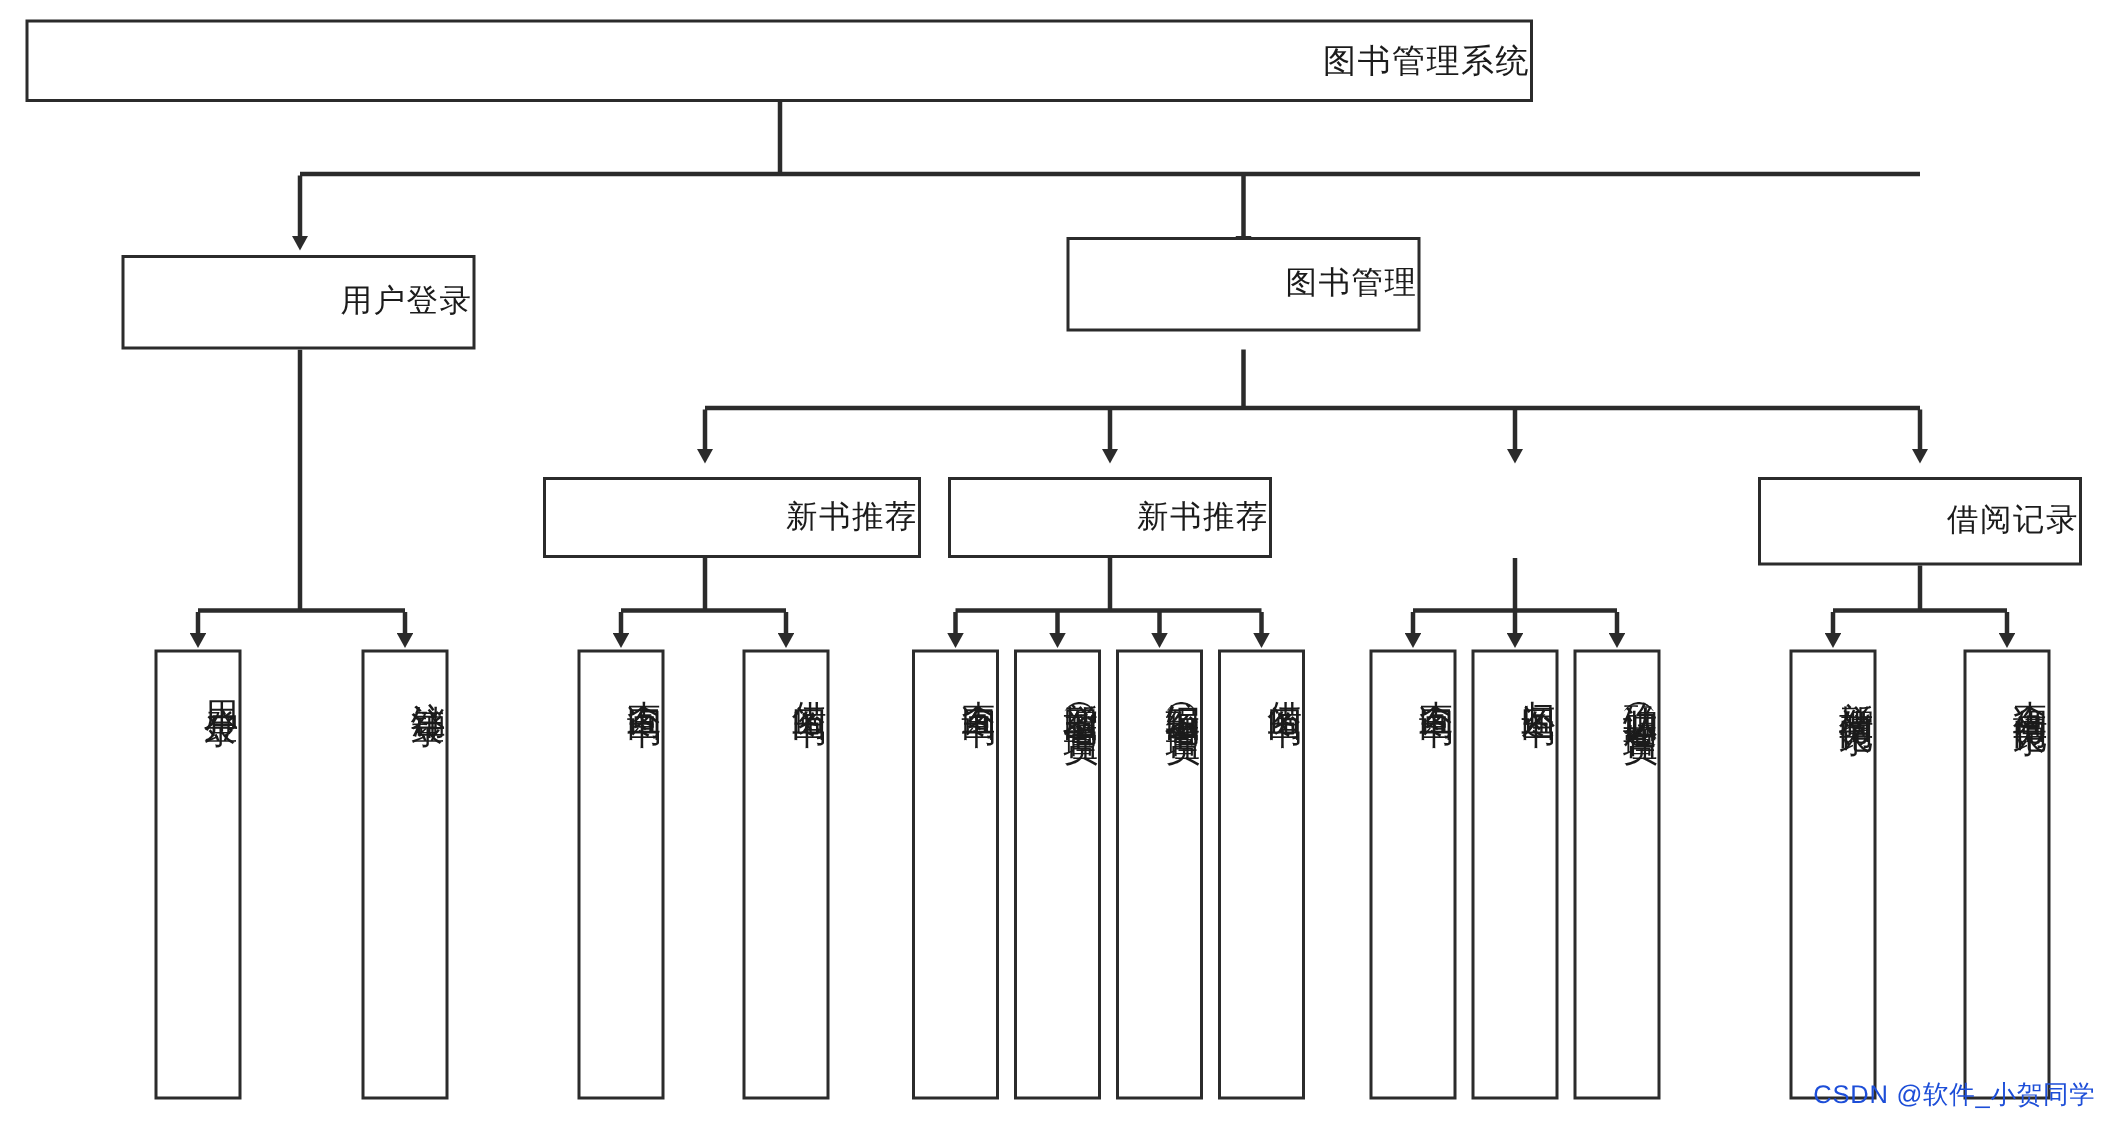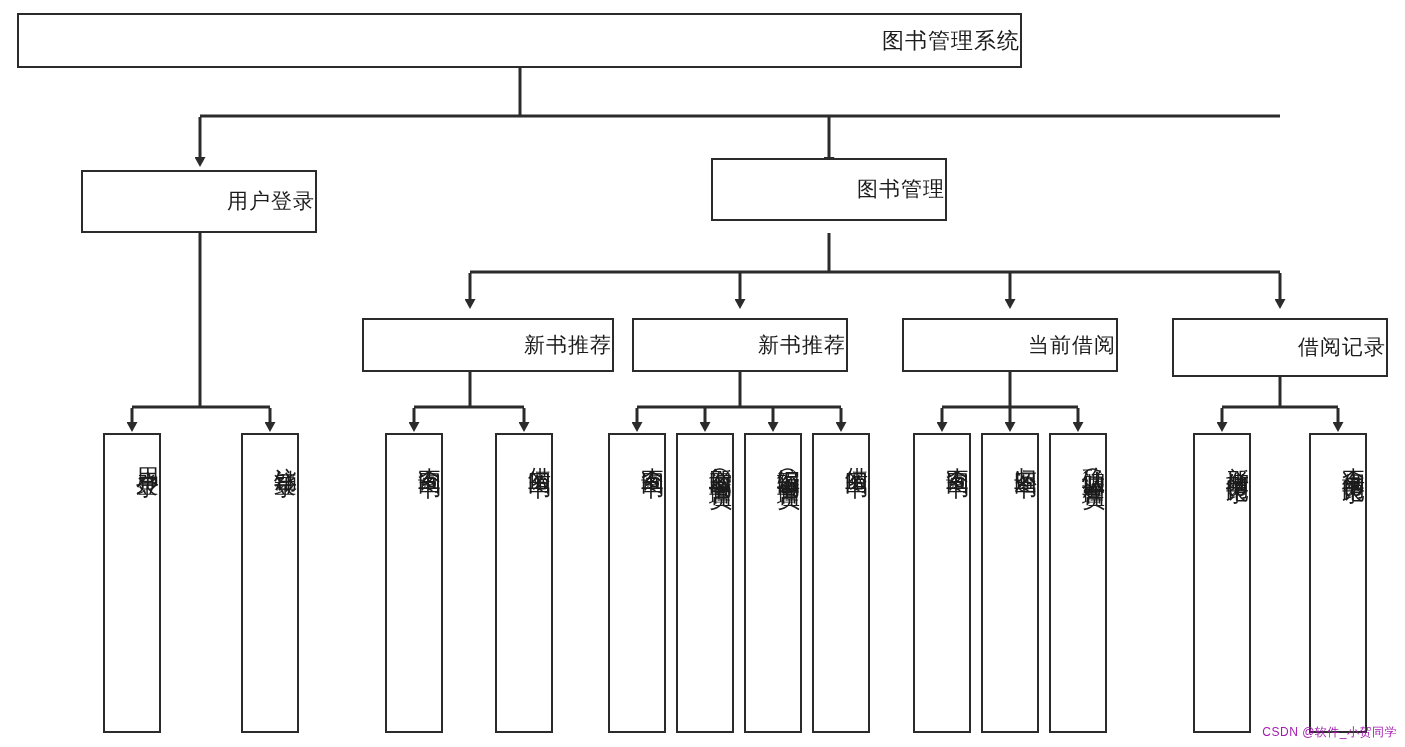--- a/index.html
+++ b/index.html
@@ -56,22 +56,22 @@
     text-orientation: upright;
     font-size: 23px;
     letter-spacing: 3px;
     line-height: 1;
     white-space: nowrap;
   }
   .watermark {
     position: absolute;
     right: 8px;
     bottom: 6px;
-    font-size: 12px;
-    color: #a21caf;
+    font-size: 17px;
+    color: #1d4ed8;
     letter-spacing: 0.5px;
     white-space: nowrap;
   }
 </style>
 </head>
 <body>
 
 <div id="canvas">
 
   <svg id="edges" viewBox="0 0 1405 747">
@@ -169,23 +169,20 @@
   </div>
 
   <div class="node horizontal" style="left:362px; top:318px; width:252px; height:54px;">
     <span class="label">新书推荐</span>
   </div>
 
   <div class="node horizontal" style="left:632px; top:318px; width:216px; height:54px;">
     <span class="label">新书推荐</span>
   </div>
 
-  <div class="node horizontal" style="left:902px; top:318px; width:216px; height:54px;">
-    <span class="label">当前借阅</span>
-  </div>
 
   <div class="node horizontal" style="left:1172px; top:318px; width:216px; height:59px;">
     <span class="label">借阅记录</span>
   </div>
 
   <div class="node vertical" style="left:103px; top:433px; width:58px; height:300px;">
     <span class="label">用户登录</span>
   </div>
 
   <div class="node vertical" style="left:241px; top:433px; width:58px; height:300px;">

